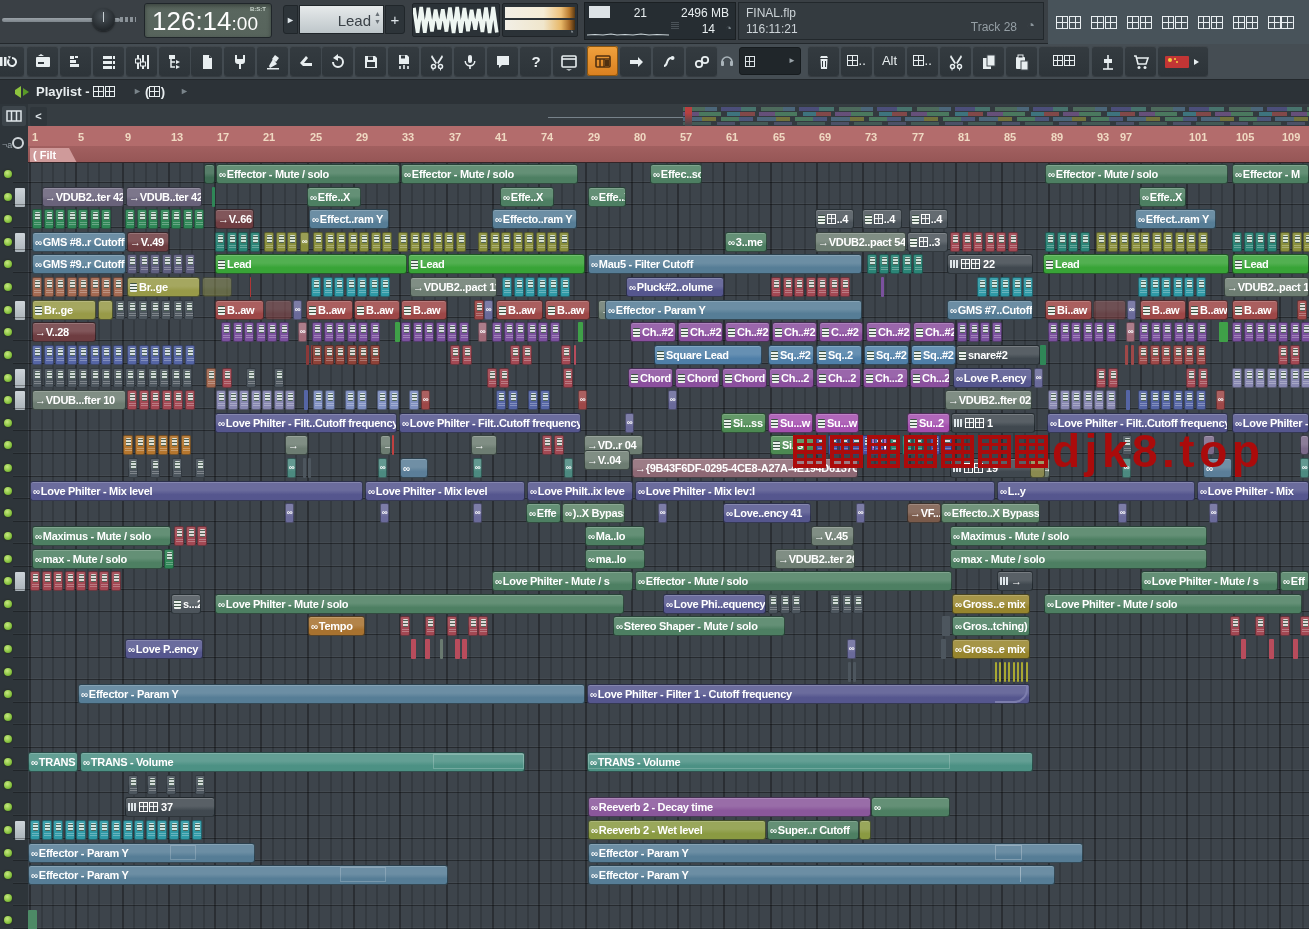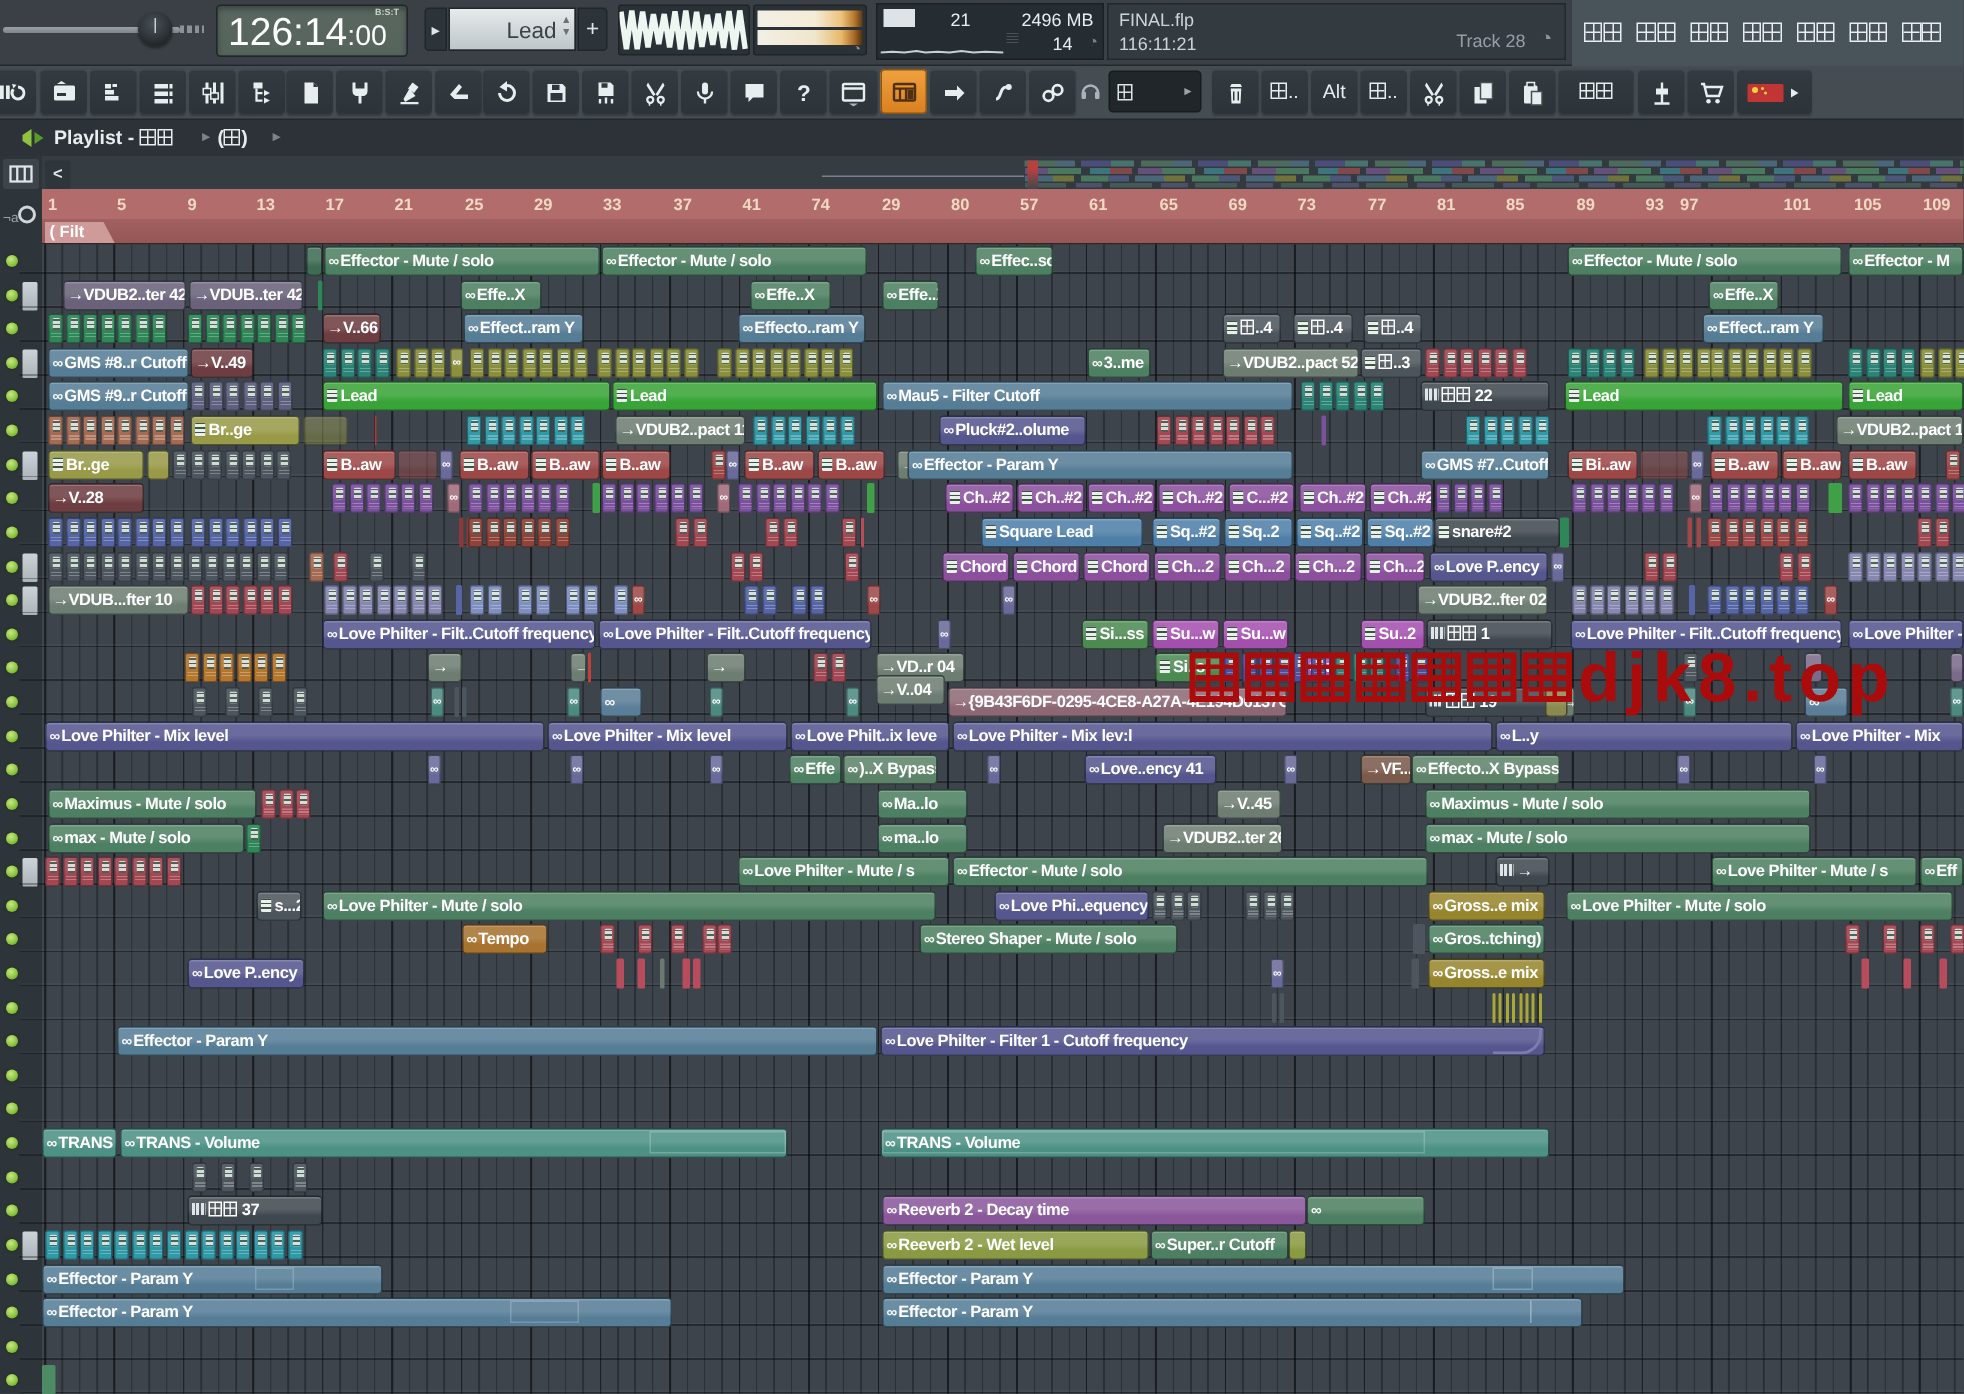--- a/index.html
+++ b/index.html
@@ -402,21 +402,21 @@
 <div class="b k8" style="left:456px;top:232px"></div>
 <div class="b k8" style="left:478px;top:232px"></div>
 <div class="b k8" style="left:490px;top:232px"></div>
 <div class="b k8" style="left:501px;top:232px"></div>
 <div class="b k8" style="left:513px;top:232px"></div>
 <div class="b k8" style="left:524px;top:232px"></div>
 <div class="b k8" style="left:536px;top:232px"></div>
 <div class="b k8" style="left:547px;top:232px"></div>
 <div class="b k8" style="left:559px;top:232px"></div>
 <div class="c k1" style="left:725px;top:232px;width:42px"><i class="ia">∞</i>3..me</div>
-<div class="c k10" style="left:815px;top:232px;width:91px">→VDUB2..pact 52</div>
+<div class="c k10" style="left:815px;top:232px;width:91px">→VDUB2..pact 54</div>
 <div class="c k6" style="left:907px;top:232px;width:41px"><i class="ip"></i><b class="cj"></b>..3</div>
 <div class="b k11" style="left:950px;top:232px"></div>
 <div class="b k11" style="left:962px;top:232px"></div>
 <div class="b k11" style="left:973px;top:232px"></div>
 <div class="b k11" style="left:985px;top:232px"></div>
 <div class="b k11" style="left:996px;top:232px"></div>
 <div class="b k11" style="left:1008px;top:232px"></div>
 <div class="b k7" style="left:1045px;top:232px"></div>
 <div class="b k7" style="left:1057px;top:232px"></div>
 <div class="b k7" style="left:1068px;top:232px"></div>

